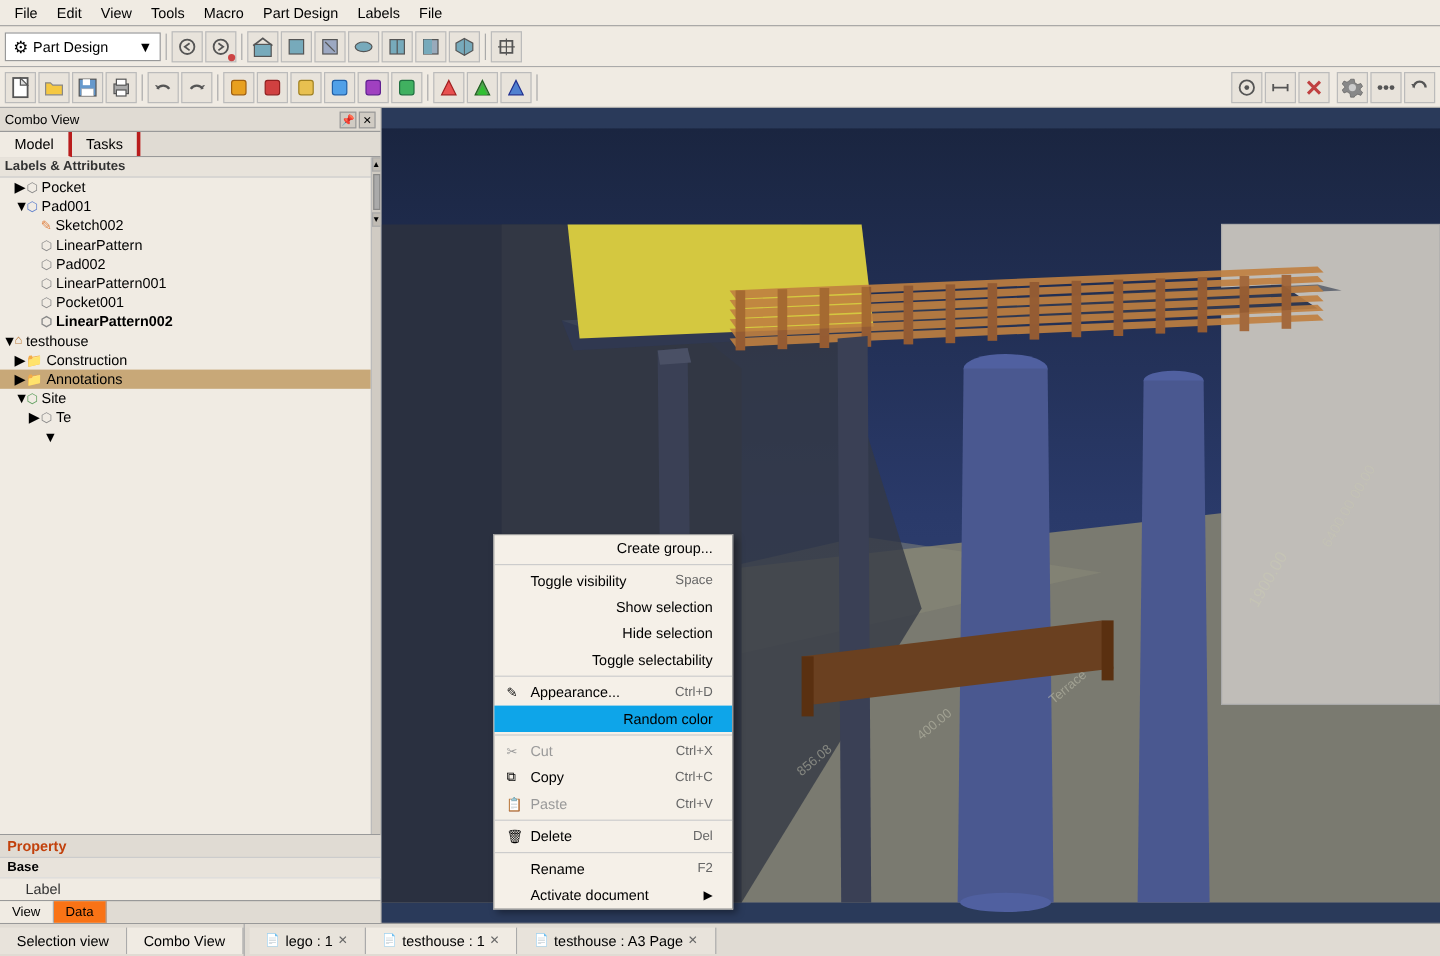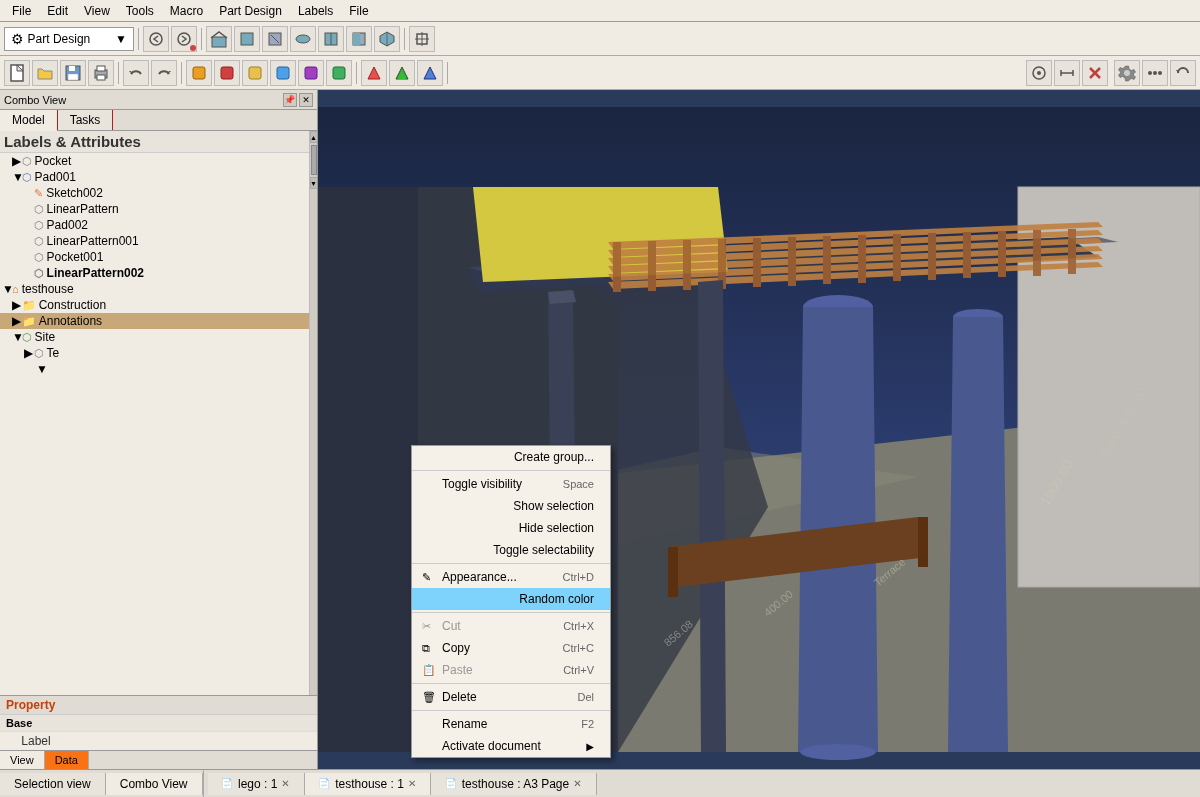--- a/index.html
+++ b/index.html
@@ -22,25 +22,25 @@
     .main-area { display: flex; height: calc(797px - 22px - 34px - 34px - 28px); }
 
     
     .left-panel { width: 318px; background: #f0ebe3; border-right: 1px solid #999; display: flex; flex-direction: column; position: relative; }
     .combo-header { display: flex; align-items: center; justify-content: space-between; background: #e0dbd3; border-bottom: 1px solid #999; height: 20px; padding: 0 4px; font-size: 11px; }
     .combo-header-left { font-size: 11px; }
     .combo-header-btns { display: flex; gap: 2px; }
     .combo-btn { width: 14px; height: 14px; display: flex; align-items: center; justify-content: center; background: #d0cbc3; border: 1px solid #999; cursor: pointer; font-size: 9px; }
 
     .tabs-row { display: flex; background: #e0dbd3; border-bottom: 1px solid #999; }
-    .tab { padding: 3px 12px; cursor: pointer; border-right: 1px solid #b91c1c; font-size: 12px; background: #e8e3db; }
+    .tab { padding: 3px 12px; cursor: pointer; border-right: 3px solid #b91c1c; font-size: 12px; background: #e8e3db; }
     .tab.active { background: #f0ebe3; border-bottom: 1px solid #f0ebe3; margin-bottom: -1px; }
 
     .tree-section { flex: 1; overflow-y: auto; overflow-x: hidden; }
-    .tree-header { padding: 2px 4px; font-size: 15px; font-weight: bold; color: #333; border-bottom: 1px solid #ccc; background: #e8e3db; }
+    .tree-header { padding: 2px 4px; font-size: 11px; font-weight: bold; color: #333; border-bottom: 1px solid #ccc; background: #e8e3db; }
     .tree-item { display: flex; align-items: center; padding: 1px 2px; cursor: pointer; font-size: 12px; white-space: nowrap; }
     .tree-item.highlighted { background: #c8a878; }
     .indent1 { padding-left: 12px; }
     .indent2 { padding-left: 24px; }
     .indent3 { padding-left: 36px; }
     .tree-icon { margin-right: 3px; font-size: 11px; }
     .expand-arrow { width: 10px; display: inline-block; }
 
     
     .property-section { border-top: 1px solid #999; background: #f0ebe3; }
@@ -49,21 +49,21 @@
     .property-row { display: flex; padding: 2px 6px; font-size: 12px; text-align: center; }
     .property-label { width: 60px; color: #333; }
     .property-value { color: #000; }
 
     
     .viewport { flex: 1; position: relative; background: #2a3a5a; overflow: hidden; }
 
     
     .context-menu { position: absolute; left: 93px; top: 355px; background: #f5f0e8; border: 1px solid #999; box-shadow: 3px 3px 6px rgba(0,0,0,0.4); z-index: 1000; min-width: 200px; }
     .ctx-item { display: flex; align-items: center; justify-content: space-between; padding: 4px 16px 4px 10px; cursor: pointer; font-size: 12px; color: #000; }
-    .ctx-item.highlighted { background: #7dd3fc; }
+    .ctx-item.highlighted { background: #0ea5e9; }
     .ctx-item.disabled { color: #999; cursor: default; }
     .ctx-sep { height: 1px; background: #ccc; margin: 2px 0; }
     .ctx-shortcut { color: #666; font-size: 11px; margin-left: 20px; }
     .ctx-icon { margin-right: 6px; font-size: 11px; width: 14px; display: inline-block; }
     .ctx-arrow { margin-left: auto; font-size: 10px; }
 
     
     .bottom-bar { display: flex; align-items: stretch; background: #e0dbd3; border-top: 1px solid #999; height: 28px; }
     .bottom-tab { padding: 4px 14px; cursor: pointer; border-right: 1px solid #aaa; font-size: 12px; display: flex; align-items: center; background: #e8e3db; }
     .bottom-tab.active { background: #f0ebe3; }

